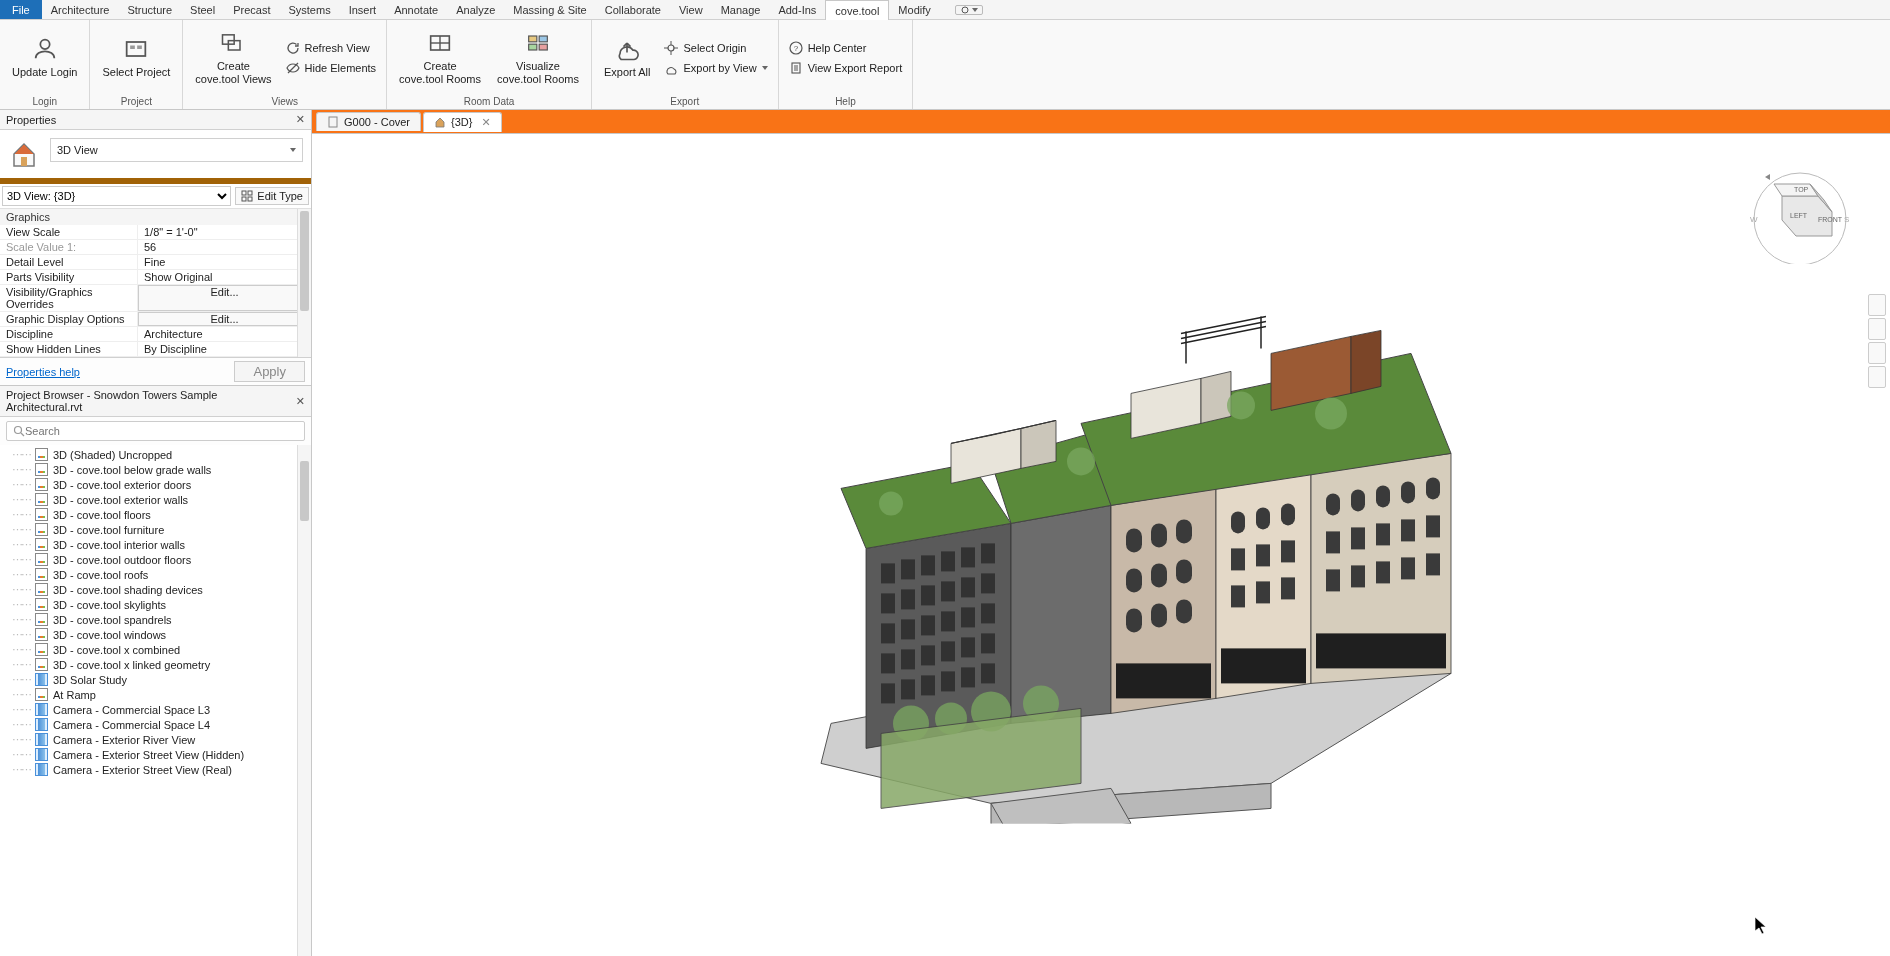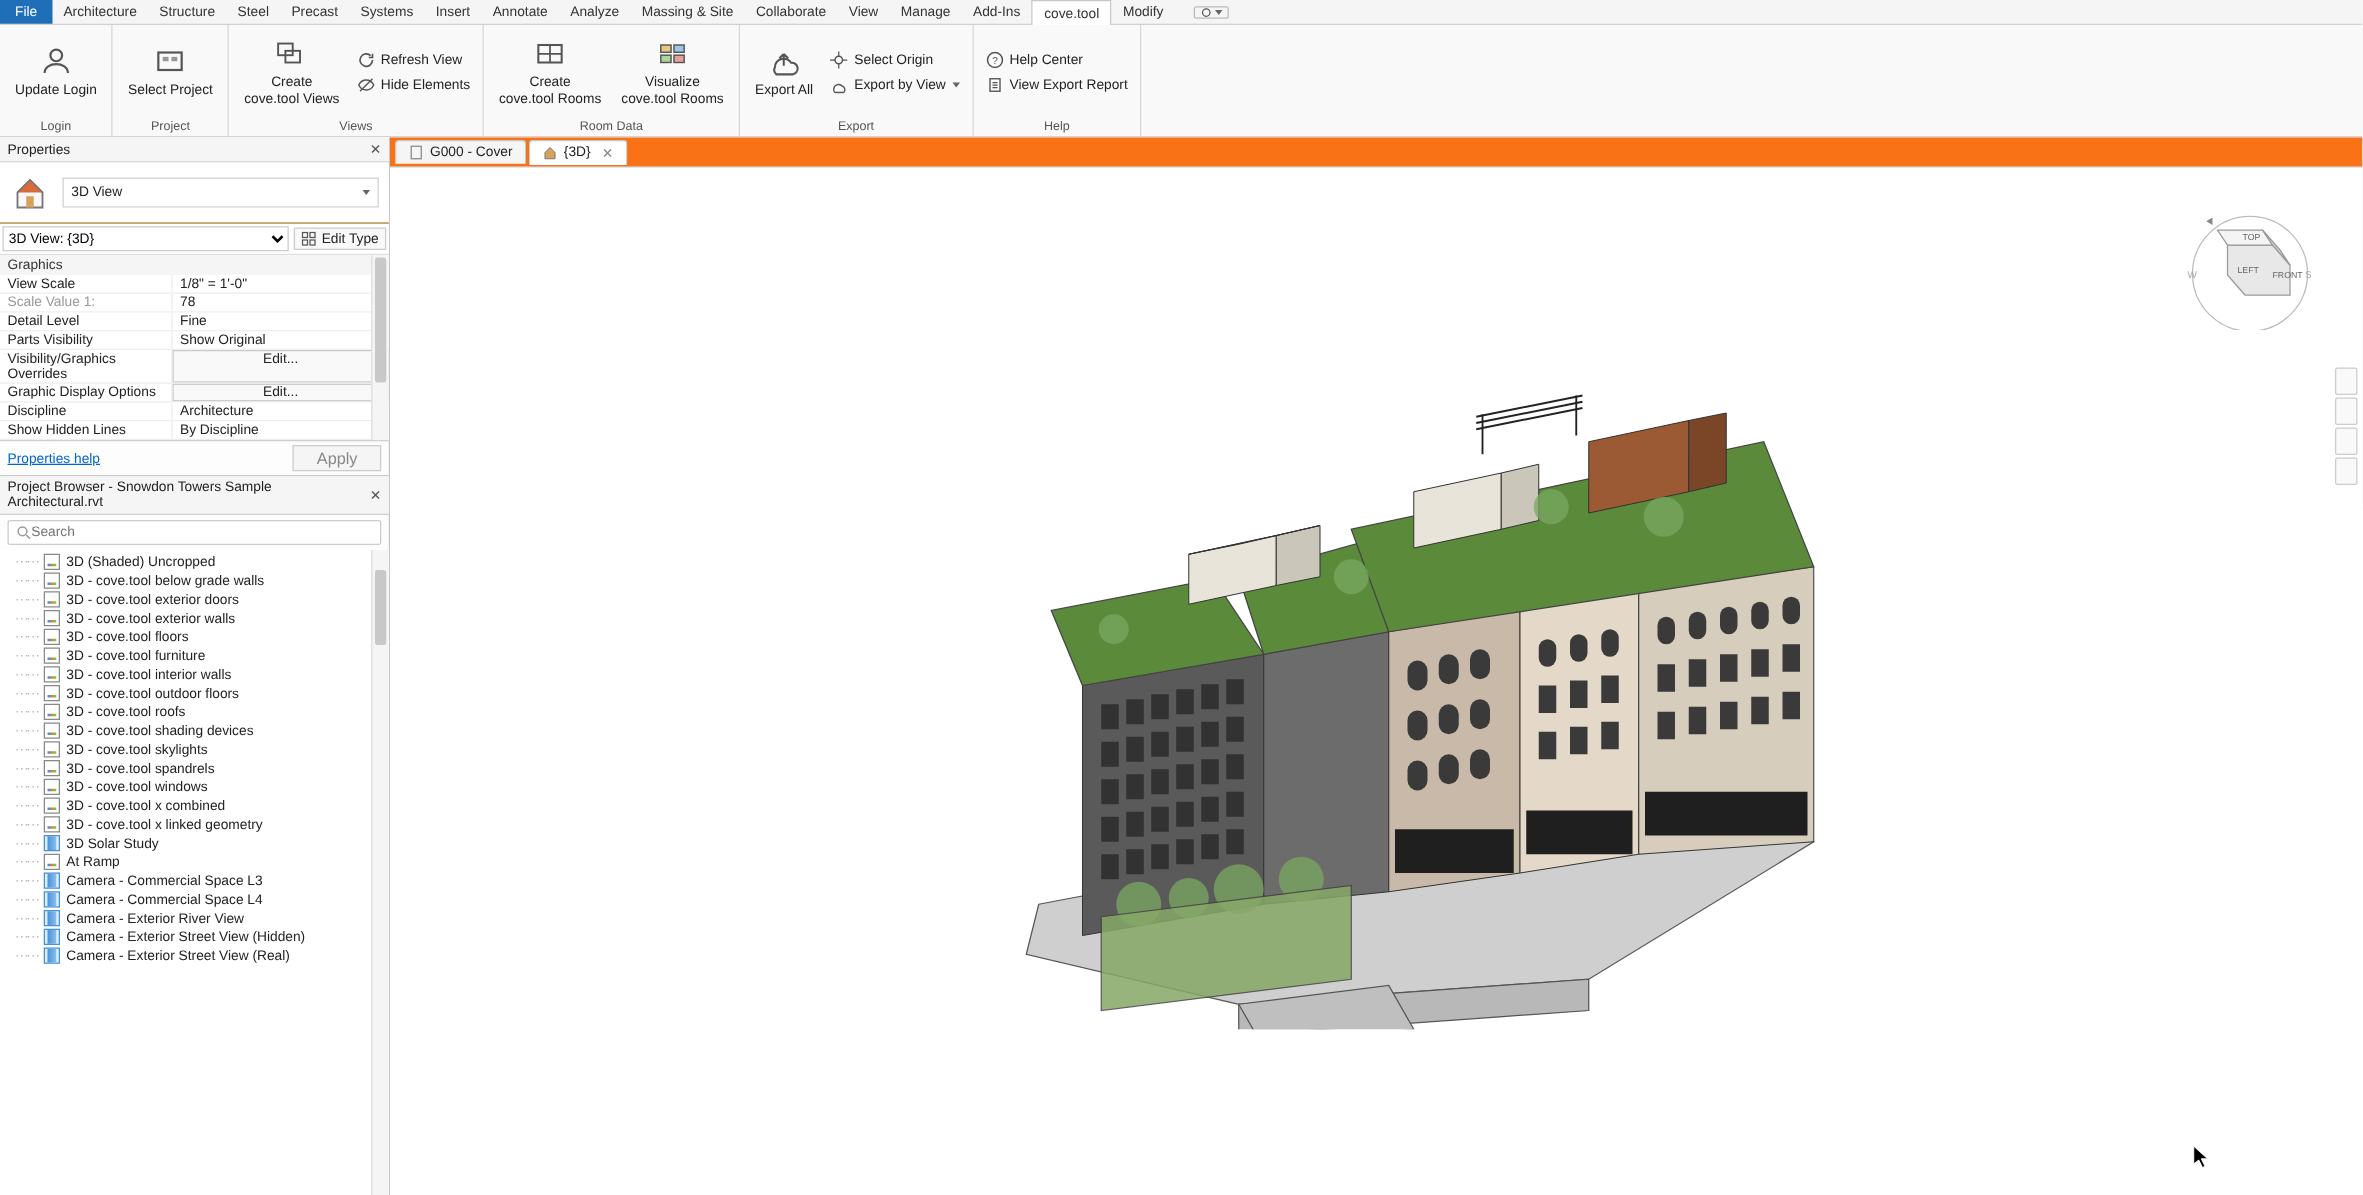--- a/index.html
+++ b/index.html
@@ -29,21 +29,21 @@
 
 .main { display: flex; height: calc(100% - 110px); }
 
 
 .left-panels { width: 312px; display: flex; flex-direction: column; background: #fdfdfd; }
 .panel-header { display: flex; align-items: center; justify-content: space-between; background: #f5f5f5; border-bottom: 1px solid #d0d0d0; padding: 3px 6px; font-size: 11px; }
 .panel-header .close { font-family: Arial; color: #555; cursor: default; }
 
 
 .properties-panel { border-right: 1px solid #c8c8c8; }
-.prop-card { display: flex; align-items: center; gap: 10px; padding: 8px; border-bottom: 1px solid #a16207; background:#fff; }
+.prop-card { display: flex; align-items: flex-start; gap: 10px; padding: 8px; border-bottom: 6px solid #a16207; background:#fff; }
 .prop-card .home-icon { width: 32px; height: 32px; }
 .prop-card-select { flex: 1; display: flex; align-items: center; justify-content: space-between; border: 1px solid #d0d0d0; background: #fff; padding: 2px 6px; height:24px; }
 .prop-view-row { display: flex; align-items: center; padding: 2px 2px; border-bottom: 1px solid #e0e0e0; background: #fff; }
 .prop-view-row select { flex: 1; border: 1px solid #ccc; font-size: 11px; height: 20px; background:#fff; }
 .edit-type-btn { display: flex; align-items: center; gap: 4px; padding: 2px 5px; border: 1px solid #ccc; background: #f9f9f9; margin-left: 4px; font-size:11px; }
 .prop-grid { background: #fff; position:relative; }
 .prop-section-header { display: flex; align-items: center; justify-content: space-between; background: #f5f5f5; padding: 2px 6px; font-size: 11px; color: #333; font-weight:500; }
 .prop-row { display: flex; border-bottom: 1px solid #eee; font-size:11px; }
 .prop-row .key { width: 138px; padding: 1px 6px; border-right: 1px solid #eee; }
 .prop-row .key.disabled { color:#999; }
@@ -319,21 +319,21 @@
           <span>Graphics</span>
           <span class="collapse-chev">⌃</span>
         </div>
         <div id="prop-rows">
             <div class="prop-row">
               <div class="key">View Scale</div>
               <div class="val">1/8" = 1'-0"</div>
             </div>
             <div class="prop-row">
               <div class="key disabled">Scale Value    1:</div>
-              <div class="val">78</div>
+              <div class="val">56</div>
             </div>
             <div class="prop-row">
               <div class="key">Detail Level</div>
               <div class="val">Fine</div>
             </div>
             <div class="prop-row">
               <div class="key">Parts Visibility</div>
               <div class="val">Show Original</div>
             </div>
             <div class="prop-row">

